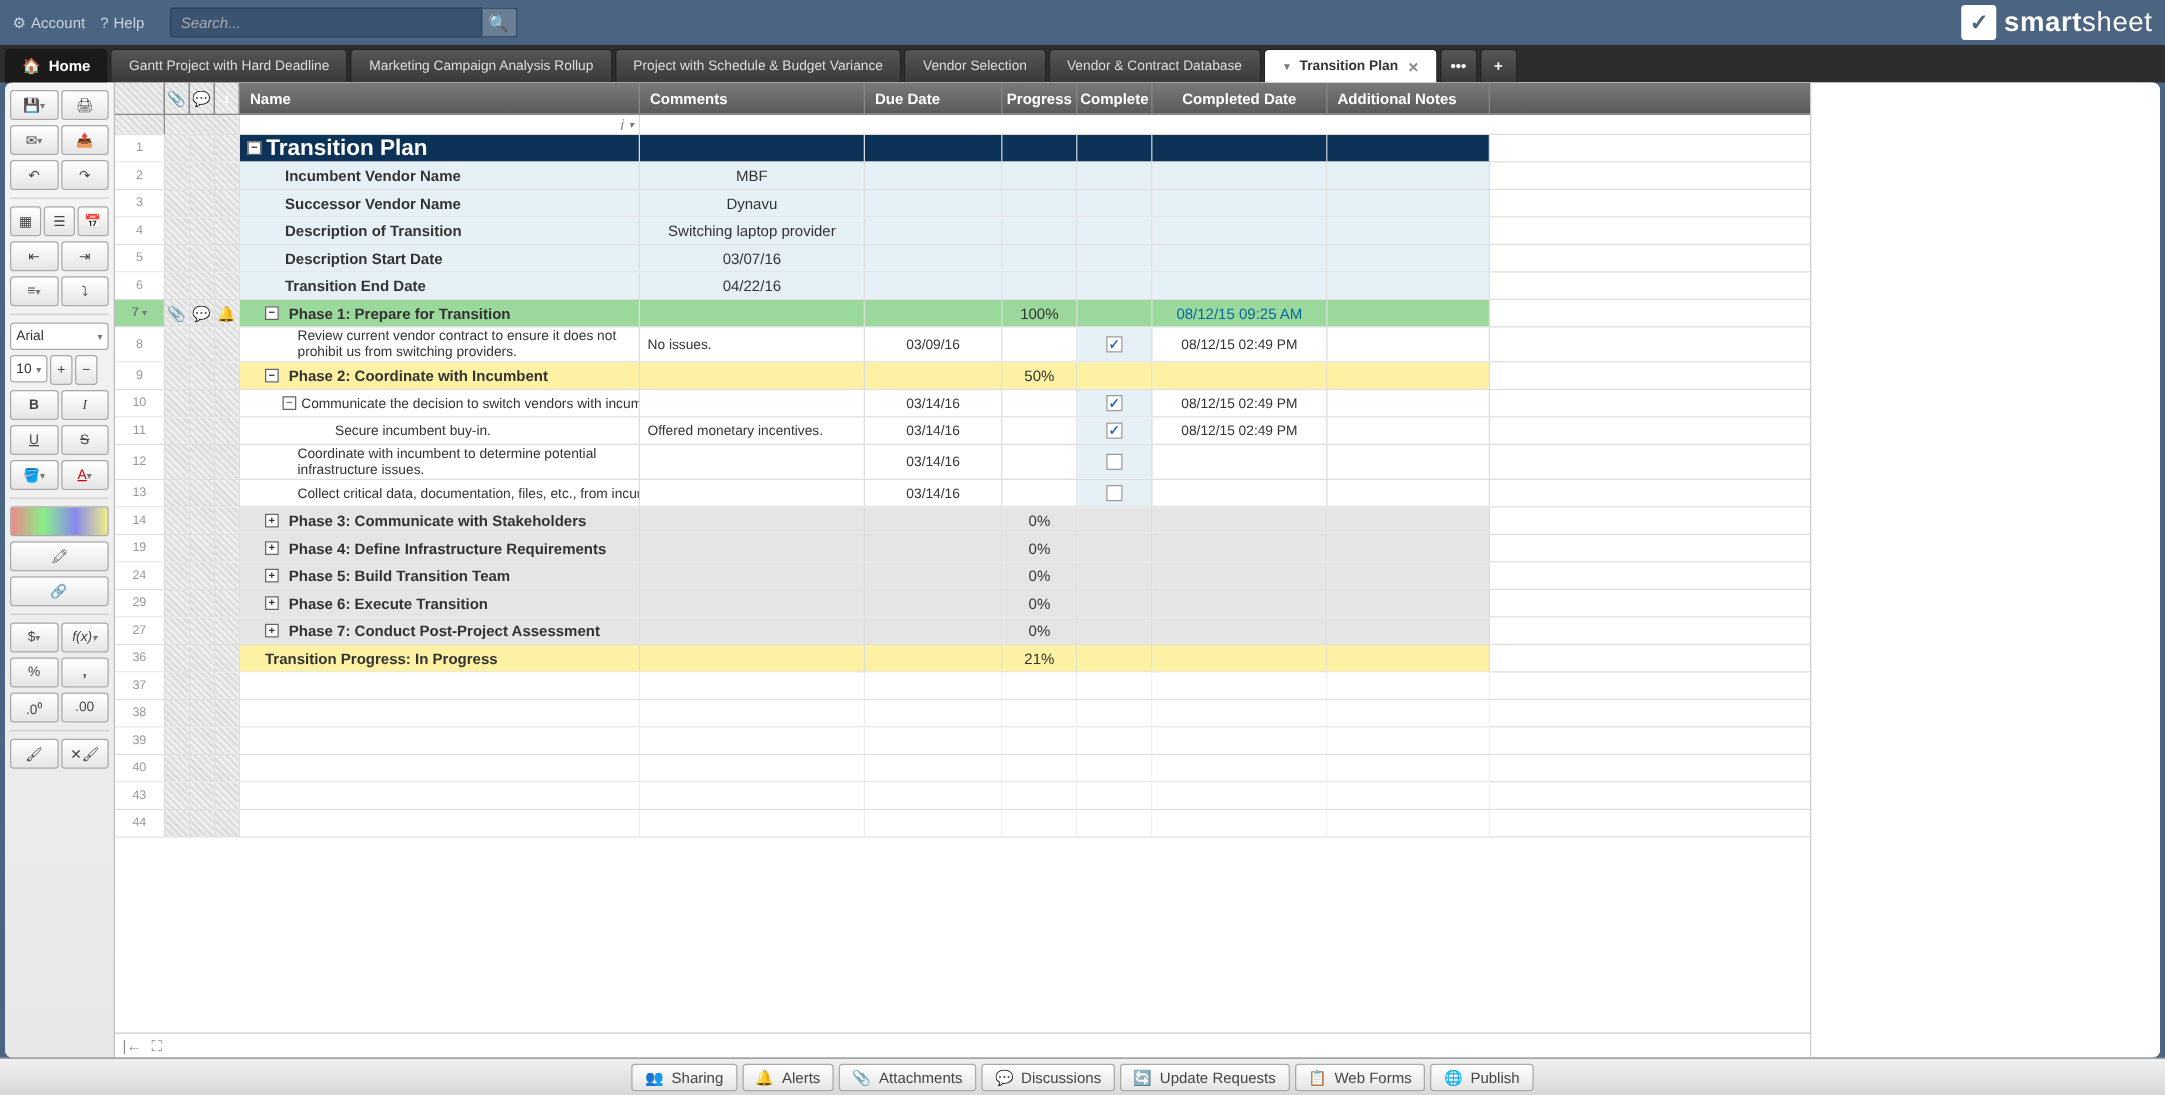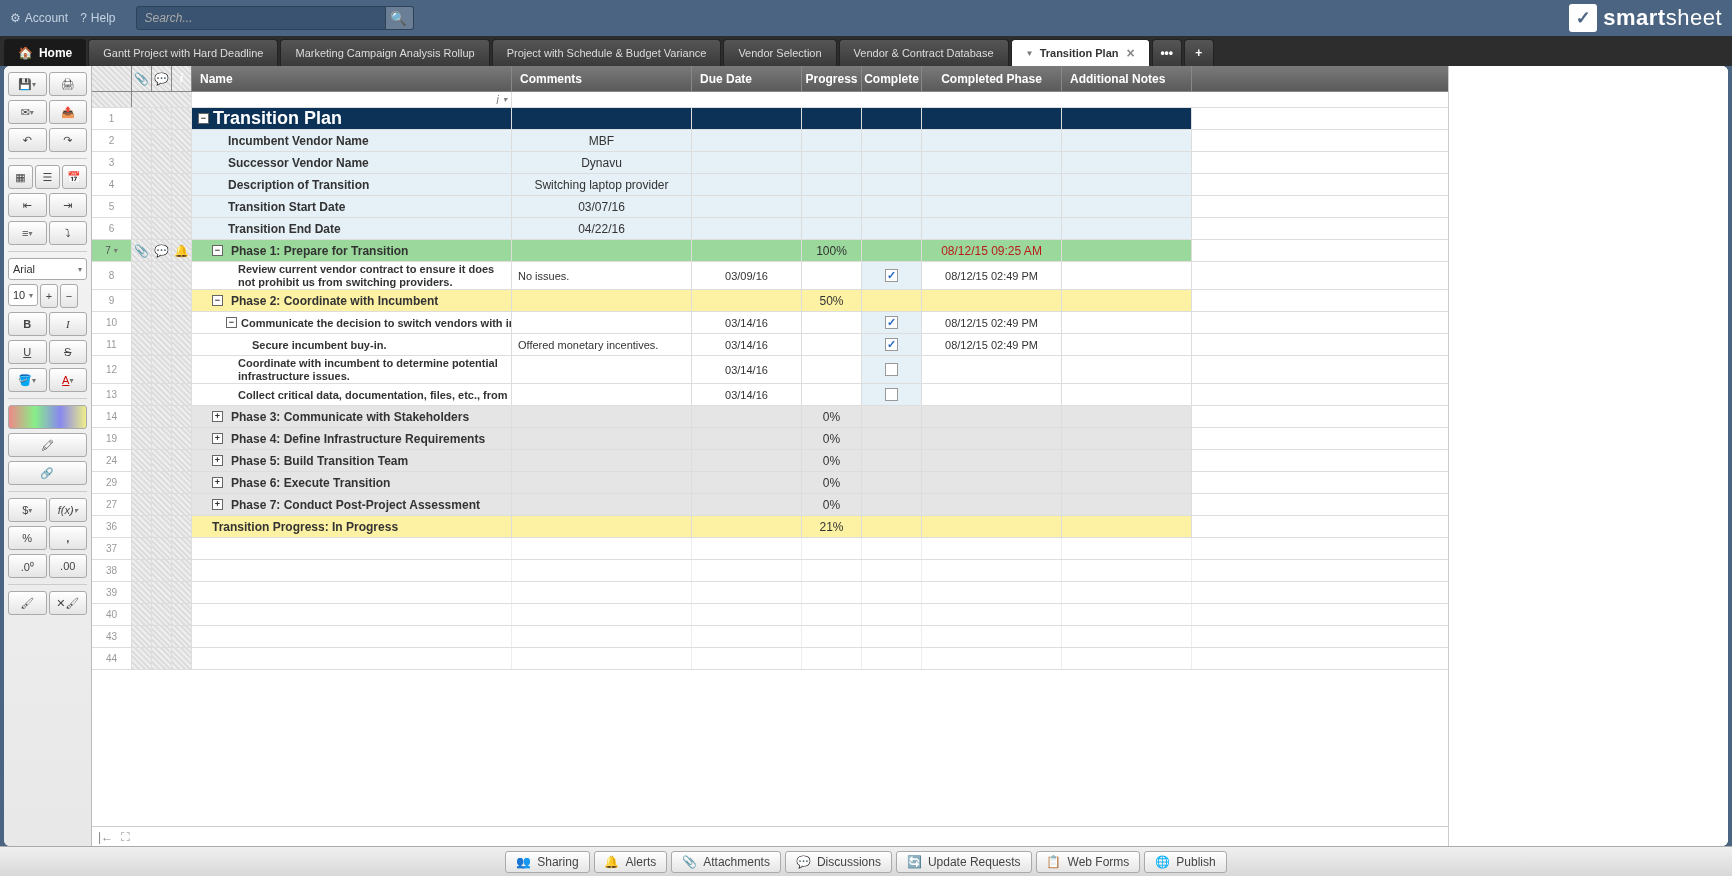--- a/index.html
+++ b/index.html
@@ -48,23 +48,23 @@
 .row { display: flex; height: 22px; border-bottom: 1px solid #ddd; font-size: 12px; }
 .row.title-row .c-tasks { background: #0d3258; color: #fff; font-size: 18px; font-weight: bold; padding-left: 6px; }
 .row.title-row .cell { background: #0d3258; }
 .row.info .cell { background: #e6f0f7; }
 .row.info .c-tasks { font-weight: bold; padding-left: 36px; }
 .row.phase .cell { background: #e5e5e5; }
 .row.phase .c-tasks, .row.summary .c-tasks { font-weight: bold; padding-left: 20px; display: flex; align-items: center; gap: 4px; }
 .row.phase.green .cell { background: #9bd89b; }
 .row.phase.yellow .cell, .row.summary .cell { background: #fdf1a3; }
 .row.phase.yellow .c-compdate { color: #ccc; }
-.row.task .c-tasks { padding-left: 46px; font-size: 11px; font-weight: bold; }
+.row.task .c-tasks { padding-left: 46px; font-size: 11px; }
 .row.task .cell { font-size: 11px; }
-.row.task.sub .c-tasks { padding-left: 60px; }
+.row.task.sub .c-tasks { padding-left: 76px; }
 .row.task.done .c-complete, .row.task.sub .c-complete { background: #e6f0f7; }
 .row.task .c-complete { background: #e6f0f7; display: flex; align-items: center; justify-content: center; }
 .rownum { width: 40px; display: flex; align-items: center; justify-content: center; color: #999; font-size: 10px; border-right: 1px solid #ddd; background: #fff; }
 .iconcell { width: 20px; border-right: 1px solid #ddd; display: flex; align-items: center; justify-content: center; }
 .cell { display: flex; align-items: center; padding: 0 6px; border-right: 1px solid #ddd; overflow: hidden; white-space: nowrap; }
 .c-tasks { width: 320px; }
 .c-comments { width: 180px; }
 .c-duedate { width: 110px; justify-content: center; }
 .c-progress { width: 60px; justify-content: center; }
 .c-complete { width: 60px; justify-content: center; }
@@ -221,21 +221,21 @@
     <div class="col-headers">
       <div class="rownum-hdr gutter-hatch"></div>
       <div class="icon-hdr gutter-hatch">📎</div>
       <div class="icon-hdr gutter-hatch">💬</div>
       <div class="icon-hdr gutter-hatch" style="font-style:italic;font-family:serif">i</div>
       <div class="col-hdr w-tasks">Name</div>
       <div class="col-hdr w-comments">Comments</div>
       <div class="col-hdr w-duedate">Due Date</div>
       <div class="col-hdr w-progress">Progress</div>
       <div class="col-hdr w-complete">Complete</div>
-      <div class="col-hdr w-compdate">Completed Phase</div>
+      <div class="col-hdr w-compdate">Completed Date</div>
       <div class="col-hdr w-notes">Additional Notes</div>
     </div>
 
     <div style="display:flex; height:16px; border-bottom:1px solid #ddd;">
       <div class="rownum-hdr gutter-hatch" style="width:40px"></div>
       <div class="gutter-hatch" style="width:60px;border-right:1px solid #ddd"></div>
       <div style="width:320px;border-right:1px solid #ddd;display:flex;justify-content:flex-end;align-items:center;padding-right:4px;gap:4px;color:#888;font-style:italic;font-family:serif">
           <span>i</span>
           <span class="tri">▾</span>
         </div>
@@ -298,21 +298,21 @@
           <div class="cell c-progress"></div>
           <div class="cell c-complete"></div>
           <div class="cell c-compdate"></div>
           <div class="cell c-notes"></div>
         </div>
       <div class="row info">
           <div class="rownum">5</div>
           <div class="iconcell gutter-hatch"></div>
           <div class="iconcell gutter-hatch"></div>
           <div class="iconcell gutter-hatch"></div>
-          <div class="cell c-tasks">Transition Start Date</div>
+          <div class="cell c-tasks">Description Start Date</div>
           <div class="cell c-info">03/07/16</div>
           <div class="cell c-duedate"></div>
           <div class="cell c-progress"></div>
           <div class="cell c-complete"></div>
           <div class="cell c-compdate"></div>
           <div class="cell c-notes"></div>
         </div>
       <div class="row info">
           <div class="rownum">6</div>
           <div class="iconcell gutter-hatch"></div>
@@ -333,21 +333,21 @@
           <div class="iconcell" style="color:#bbb">💬</div>
           <div class="iconcell" style="color:#bbb">🔔</div>
           <div class="cell c-tasks">
             <span class="exp-box">−</span>
             <span>Phase 1: Prepare for Transition</span>
           </div>
           <div class="cell c-comments"></div>
           <div class="cell c-duedate"></div>
           <div class="cell c-progress">100%</div>
           <div class="cell c-complete"></div>
-          <div class="cell c-compdate" style="color:#b91c1c">08/12/15 09:25 AM</div>
+          <div class="cell c-compdate" style="color:#0369a1">08/12/15 09:25 AM</div>
           <div class="cell c-notes"></div>
         </div>
 
       <div class="row task tall">
           <div class="rownum">8</div>
           <div class="iconcell gutter-hatch"></div>
           <div class="iconcell gutter-hatch"></div>
           <div class="iconcell gutter-hatch"></div>
           <div class="cell c-tasks">Review current vendor contract to ensure it does not prohibit us from switching providers.</div>
           <div class="cell c-comments">No issues.</div>

